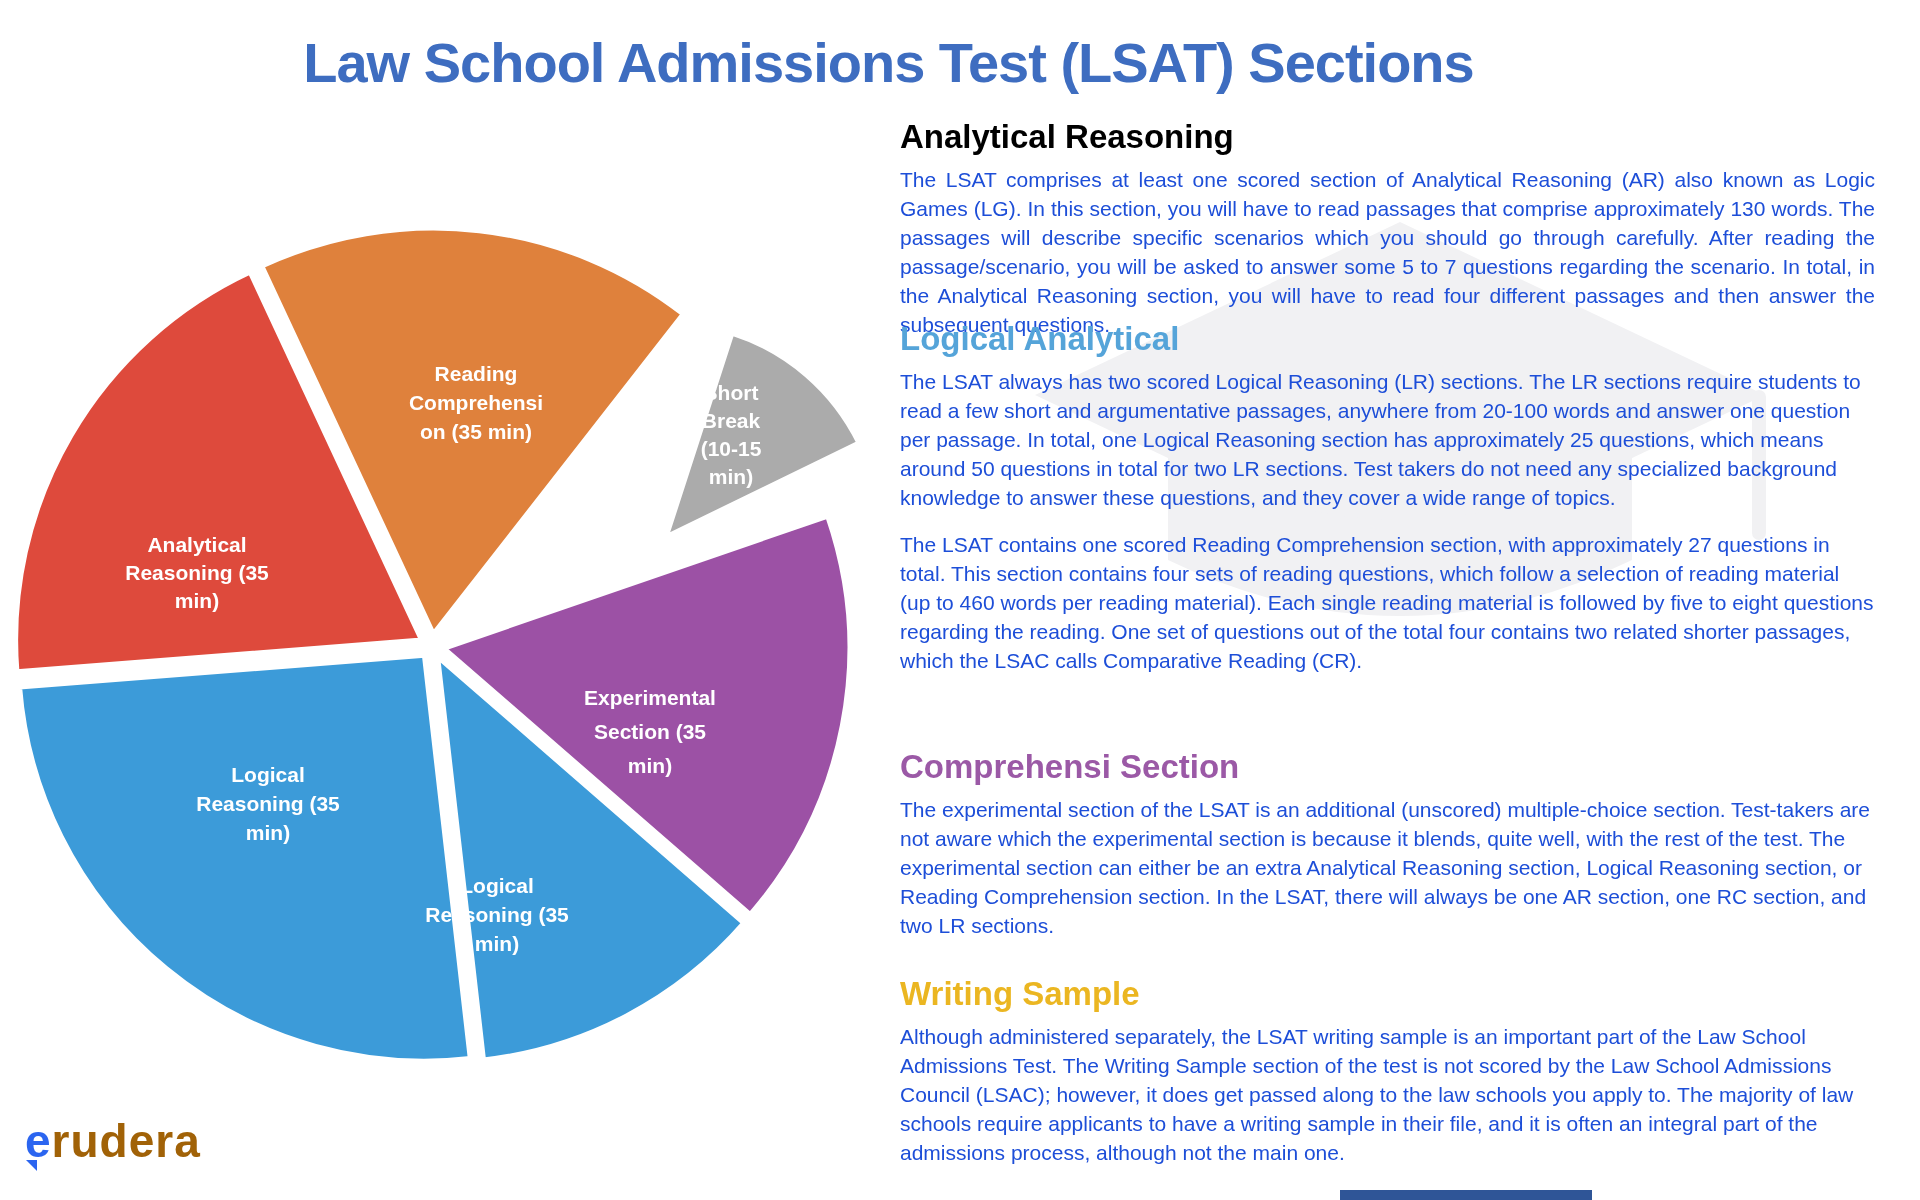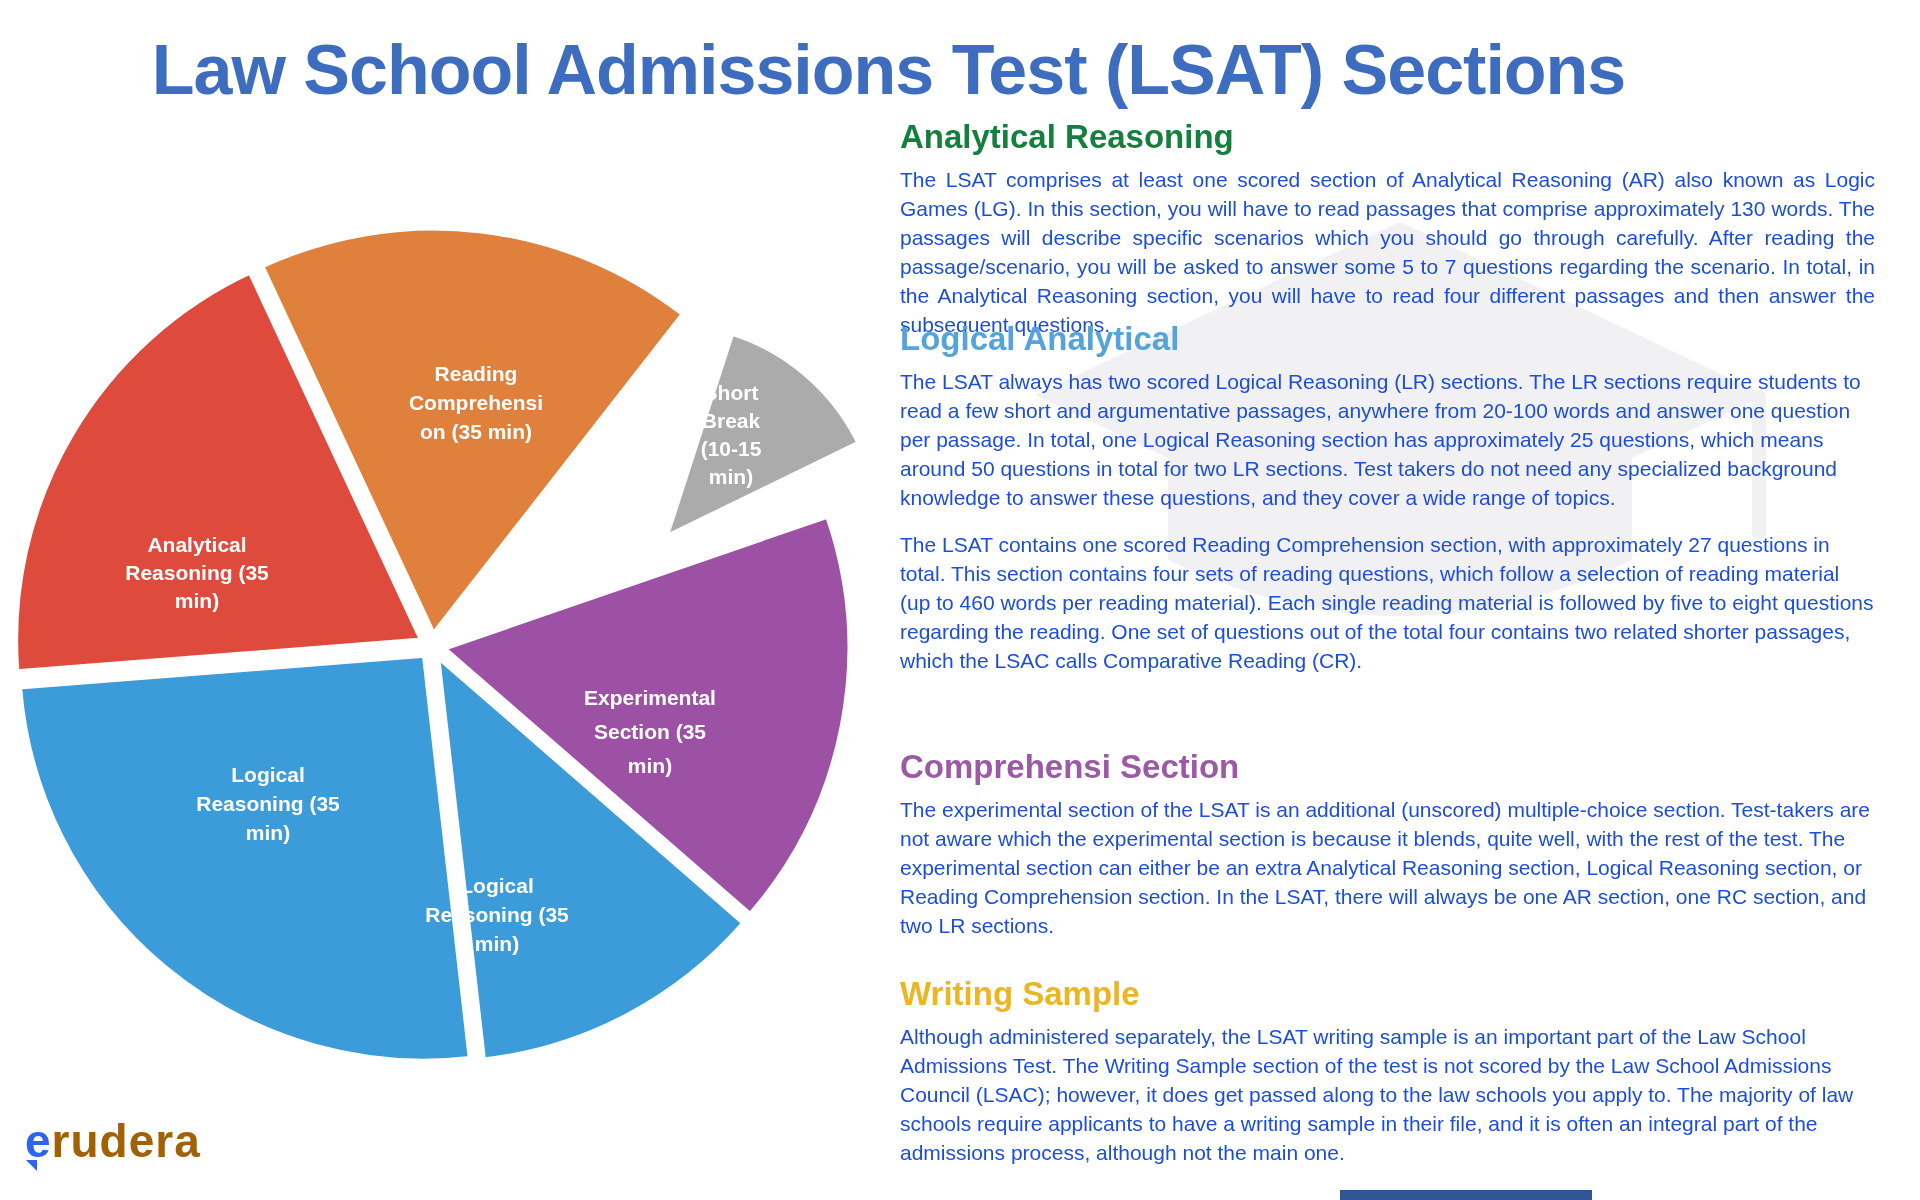--- a/index.html
+++ b/index.html
@@ -2,21 +2,21 @@
 <html><head>
 <meta charset="utf-8">
 <style>
   html,body{margin:0;padding:0;}
   body{width:1920px;height:1200px;position:relative;background:#ffffff;overflow:hidden;
        font-family:"Liberation Sans",sans-serif;}
   .stage{position:absolute;inset:0;width:1920px;height:1200px;}
 
   
   .title{position:absolute;left:0;top:30px;width:1777px;text-align:center;
-         font-size:70px;font-weight:bold;letter-spacing:-1px;}
+         font-size:56px;font-weight:bold;letter-spacing:-1px;}
 
   
   .watermark{position:absolute;left:0;top:0;z-index:0;}
 
   
   .pie-wrap{position:absolute;left:0;top:0;z-index:2;}
   .pie-label{font-family:"Liberation Sans",sans-serif;font-weight:bold;font-size:21px;fill:#ffffff;}
 
   
   .col{position:absolute;left:900px;width:975px;z-index:3;}
@@ -76,21 +76,21 @@
       <text x="650" y="705" text-anchor="middle" class="pie-label">Experimental</text>
       <text x="650" y="739" text-anchor="middle" class="pie-label">Section (35</text>
       <text x="650" y="773" text-anchor="middle" class="pie-label">min)</text>
       <text x="731" y="400" text-anchor="middle" class="pie-label">Short</text>
       <text x="731" y="428" text-anchor="middle" class="pie-label">Break</text>
       <text x="731" y="456" text-anchor="middle" class="pie-label">(10-15</text>
       <text x="731" y="484" text-anchor="middle" class="pie-label">min)</text>
     </svg>
 
   <div class="col sec-ar">
-    <h2 style="color: #15803d;">Analytical Reasoning</h2>
+    <h2 style="color: #000000;">Analytical Reasoning</h2>
     <p>The LSAT comprises at least one scored section of Analytical Reasoning (AR) also known as Logic Games (LG). In this section, you will have to read passages that comprise approximately 130 words. The passages will describe specific scenarios which you should go through carefully. After reading the passage/scenario, you will be asked to answer some 5 to 7 questions regarding the scenario. In total, in the Analytical Reasoning section, you will have to read four different passages and then answer the subsequent questions.</p>
   </div>
   <div class="col sec-lr">
     <h2 style="color: rgb(85, 164, 217);">Logical Analytical</h2>
     <p>The LSAT always has two scored Logical Reasoning (LR) sections. The LR sections require students to read a few short and argumentative passages, anywhere from 20-100 words and answer one question per passage. In total, one Logical Reasoning section has approximately 25 questions, which means around 50 questions in total for two LR sections. Test takers do not need any specialized background knowledge to answer these questions, and they cover a wide range of topics.</p>
   </div>
   <div class="col sec-rc">
     <p>The LSAT contains one scored Reading Comprehension section, with approximately 27 questions in total. This section contains four sets of reading questions, which follow a selection of reading material (up to 460 words per reading material). Each single reading material is followed by five to eight questions regarding the reading. One set of questions out of the total four contains two related shorter passages, which the LSAC calls Comparative Reading (CR).</p>
   </div>
   <div class="col sec-ex">

